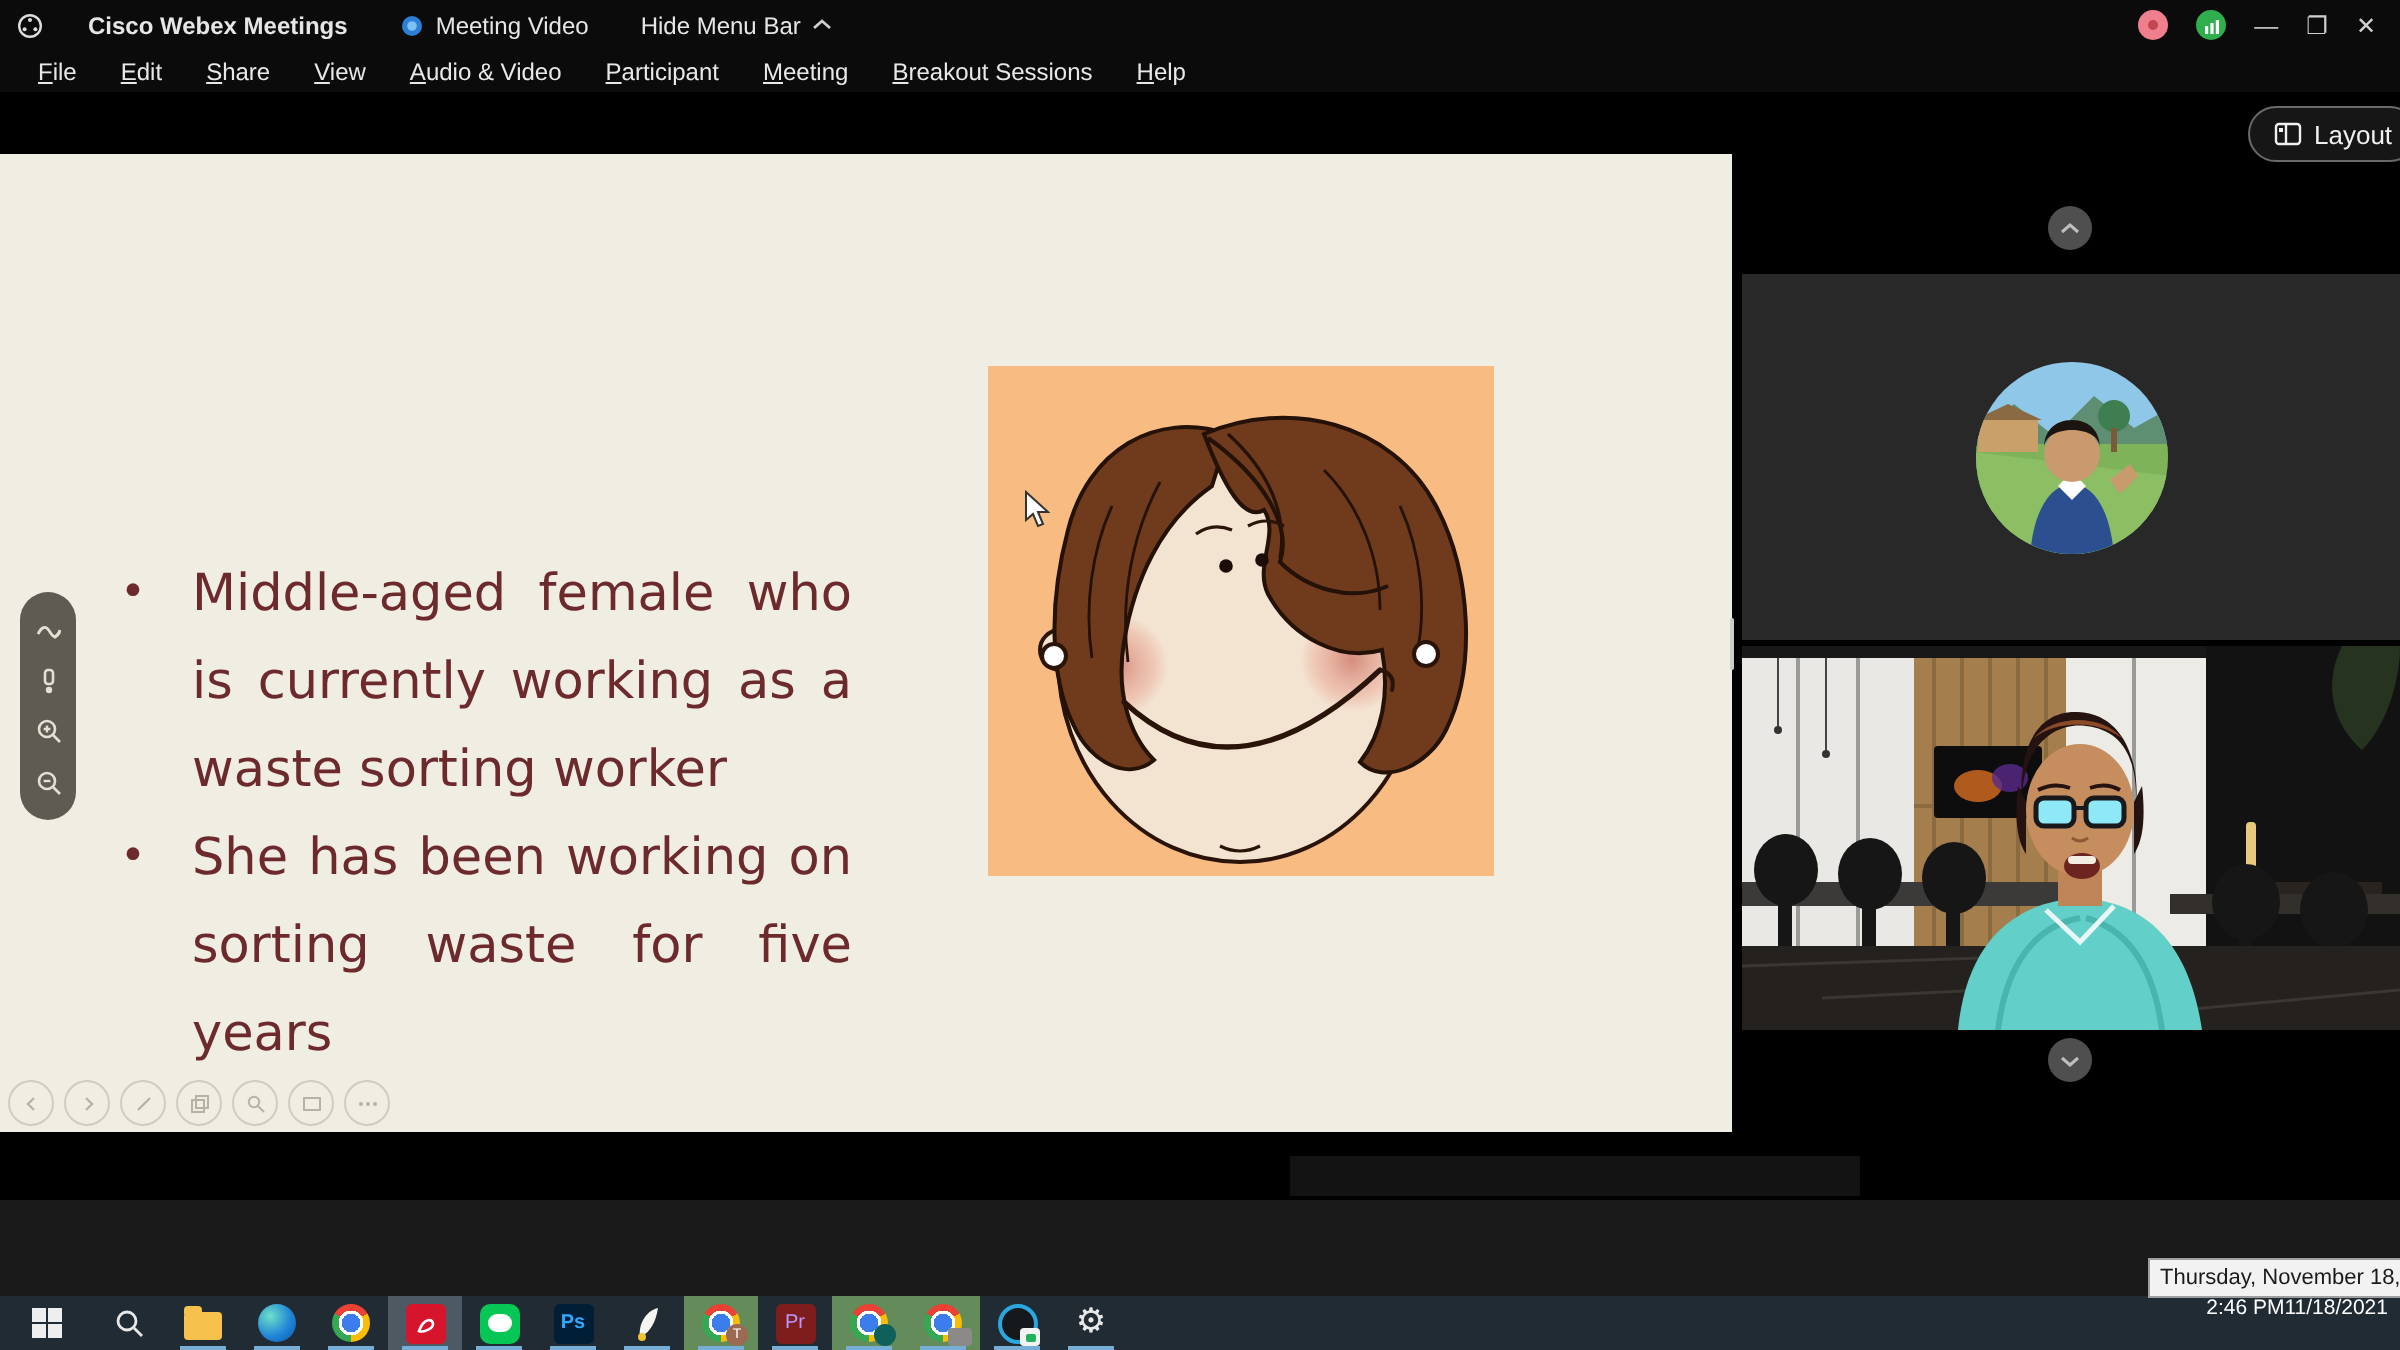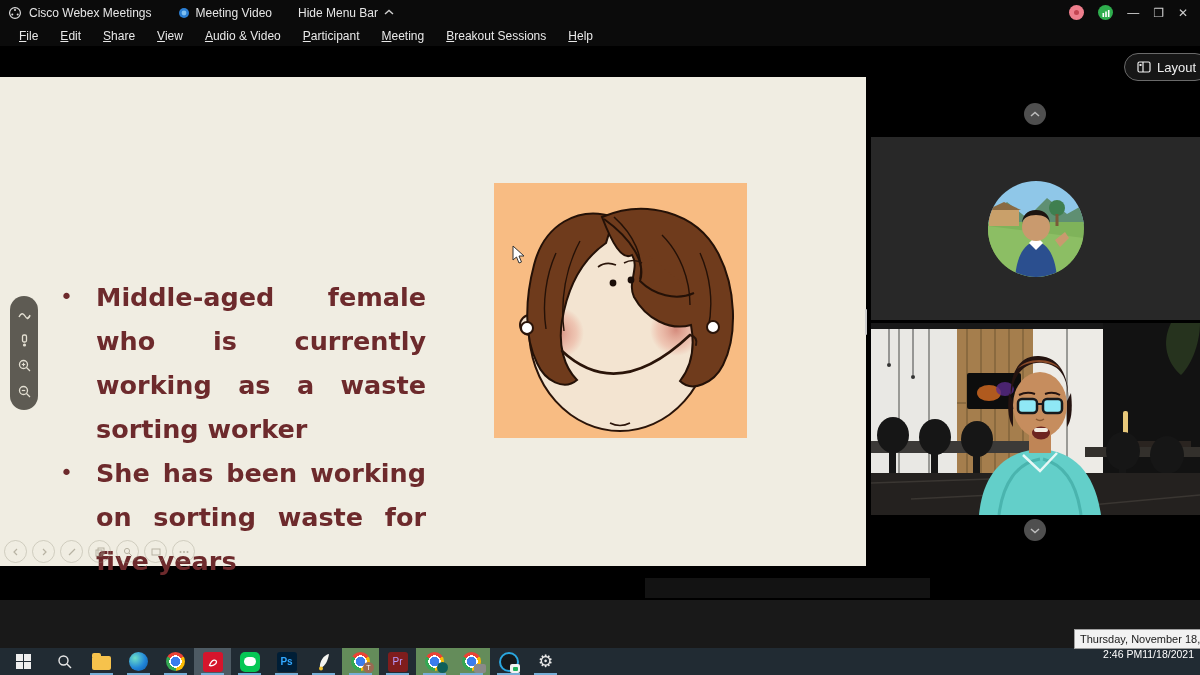--- a/index.html
+++ b/index.html
@@ -3,21 +3,21 @@
 <meta charset="utf-8">
 <style>
   html,body{margin:0;padding:0;background:#000;}
   .stage{position:relative;width:1200px;height:675px;background:#000;overflow:hidden;
          font-family:"Liberation Sans",sans-serif;-webkit-font-smoothing:antialiased;}
   svg{display:block}
 
   
   .titlebar{position:absolute;left:0;top:0;width:1200px;height:25px;background:#0b0b0b;
             display:flex;align-items:center;color:#e6e6e6;font-size:12px;}
-  .tb-left{display:flex;align-items:center;gap:7px;padding-left:8px;}
+  .tb-left{display:flex;align-items:center;gap:22px;padding-left:8px;font-weight:bold;}
   .tb-item{display:flex;align-items:center;gap:6px;margin-left:26px;}
   .winbtns{margin-left:auto;display:flex;align-items:center;gap:14px;padding-right:12px;}
   .dotbtn{width:15px;height:15px;border-radius:50%;display:flex;align-items:center;justify-content:center;}
   .winglyph{color:#cfcfcf;font-size:12px;line-height:1;}
 
   
   .menubar{position:absolute;left:0;top:25px;width:1200px;height:21px;background:#0b0b0b;
            display:flex;align-items:center;color:#e8e8e8;font-size:12px;gap:0;padding-left:8px;}
   .menubar .mi{display:inline-block;padding:0 11px;cursor:default;}
   .menubar .mi::first-letter{text-decoration:underline;}
@@ -29,21 +29,21 @@
          background:#161616;color:#f0f0f0;font-size:13px;display:flex;align-items:center;gap:6px;padding:0 12px;}
 
   
   .slide{position:absolute;left:0;top:77px;width:866px;height:489px;background:#f0ede2;}
   .slide-title{position:absolute;left:70px;top:118px;width:350px;text-align:center;
         font-family:"DejaVu Sans",sans-serif;font-weight:bold;font-size:47px;letter-spacing:5px;color:#6d2a2c;}
   .bullets{position:absolute;left:60px;top:121px;width:366px;color:#6d2a2c;
         font-family:"DejaVu Sans",sans-serif;font-size:25.5px;line-height:44px;}
   .bullet{display:flex;}
   .bullet .bdot{width:36px;font-size:22px;}
-  .bullet .btext{flex:1;text-align:justify;font-weight:bold;}
+  .bullet .btext{flex:1;text-align:justify;}
   .face-panel{position:absolute;left:494px;top:106px;width:253px;height:255px;background:#f8bc83;}
   .cursor{position:absolute;left:512px;top:168px;}
 
   
   .anno{position:absolute;left:10px;top:219px;width:28px;height:114px;background:#5e5b53;border-radius:14px;
         display:flex;flex-direction:column;align-items:center;justify-content:space-evenly;}
   
   .snav{position:absolute;left:4px;top:463px;display:flex;gap:5px;}
   .snav .sc{width:21px;height:21px;border-radius:50%;border:1px solid rgba(150,145,128,.55);
         display:flex;align-items:center;justify-content:center;opacity:.65;}

